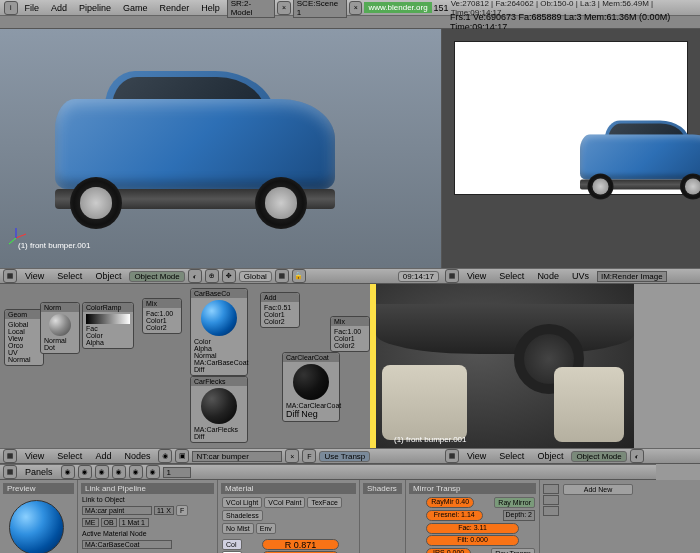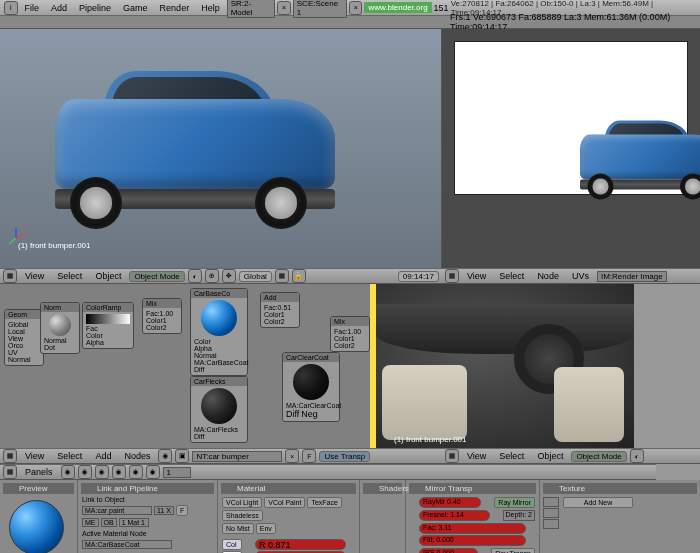--- a/index.html
+++ b/index.html
@@ -34,25 +34,25 @@
 .node{position:absolute;background:#999;border:1px solid #444;border-radius:3px;font-size:7px;padding:2px;min-width:40px}
 .node-title{background:#777;margin:-2px -2px 2px -2px;padding:1px 3px;font-size:7px;border-radius:3px 3px 0 0}
 .node-row-i{font-size:7px;padding:0 1px}
 .sphere{width:36px;height:36px;border-radius:50%;margin:2px auto}
 .sph-blue{background:radial-gradient(circle at 30% 30%,#8bd0ff,#3090e0,#0050a0,#002050)}
 .sph-black{background:radial-gradient(circle at 30% 30%,#555,#222,#000)}
 .sph-dark{background:radial-gradient(circle at 30% 30%,#333,#111,#000)}
 .minisphere{width:22px;height:22px;border-radius:50%;background:radial-gradient(circle at 30% 30%,#ddd,#888,#444);margin:1px auto}
 .props-row{height:118px;background:#8a8a8a;display:flex}
 .props-col{border-right:1px solid #666;padding:3px}
-.prop-hdr{background:#666;color:#ddd;font-size:8px;padding:1px 16px;margin-bottom:2px}
+.prop-hdr{background:#666;color:#ddd;font-size:8px;padding:1px 4px;margin-bottom:2px}
 .prop-btn{background:#a0a0a0;border:1px solid #666;font-size:7px;padding:1px 3px;margin:1px;display:inline-block;border-radius:2px;cursor:pointer}
 .prop-btn-on{background:#7a9a7a}
 .prop-field{background:#888;border:1px solid #555;font-size:7px;padding:0 2px;margin:1px;display:inline-block}
-.slider{background:#b91c1c;border:1px solid #555;height:11px;font-size:7px;padding:0 3px;margin:1px 10px;display:flex;justify-content:flex-start;border-radius:6px}
+.slider{background:#f97316;border:1px solid #555;height:11px;font-size:7px;padding:0 3px;margin:1px 17px;display:flex;justify-content:center;border-radius:6px}
 .preview-sphere{width:55px;height:55px;margin:6px;border-radius:50%;background:radial-gradient(circle at 30% 30%,#8bd0ff,#3090e0,#0050a0,#002050);border:1px solid #333}
 .interior{position:absolute;inset:0;background:radial-gradient(ellipse at 40% 40%,#555,#222)}
 .steering{position:absolute;width:70px;height:70px;right:50px;top:40px;border-radius:50%;border:10px solid #222;background:radial-gradient(circle,#444,#222)}
 .dash{position:absolute;width:100%;height:50px;top:20px;background:linear-gradient(#444,#222);border-radius:0 0 40% 40%}
 .seat{position:absolute;width:85px;height:75px;background:linear-gradient(#d5d0c0,#b5b0a0);border-radius:8px}
 </style>
 </head>
 <body>
 
 <div class="menubar">
@@ -301,21 +301,20 @@
       </div>
     <div class="slider">Fac: 3.11</div>
     <div class="slider">Filt: 0.000</div>
     <div style="display:flex;gap:2px">
         <div class="slider" style="flex:1">IRS 0.000</div>
         <span class="prop-btn">Ray Transp</span>
       </div>
 
   </div>
   <div class="props-col" style="width:160px;border-right:none">
-    <div class="prop-hdr">Texture</div>
     <div style="display:flex;gap:3px">
       <div style="width:16px">
         <div class="prop-field" style="display:block;height:10px;margin:1px 0"></div>
         <div class="prop-field" style="display:block;height:10px;margin:1px 0"></div>
         <div class="prop-field" style="display:block;height:10px;margin:1px 0"></div>
       </div>
       <div style="flex:1"><span class="prop-btn" style="width:70px;text-align:center">Add New</span></div>
     </div>
   </div>
 </div>

